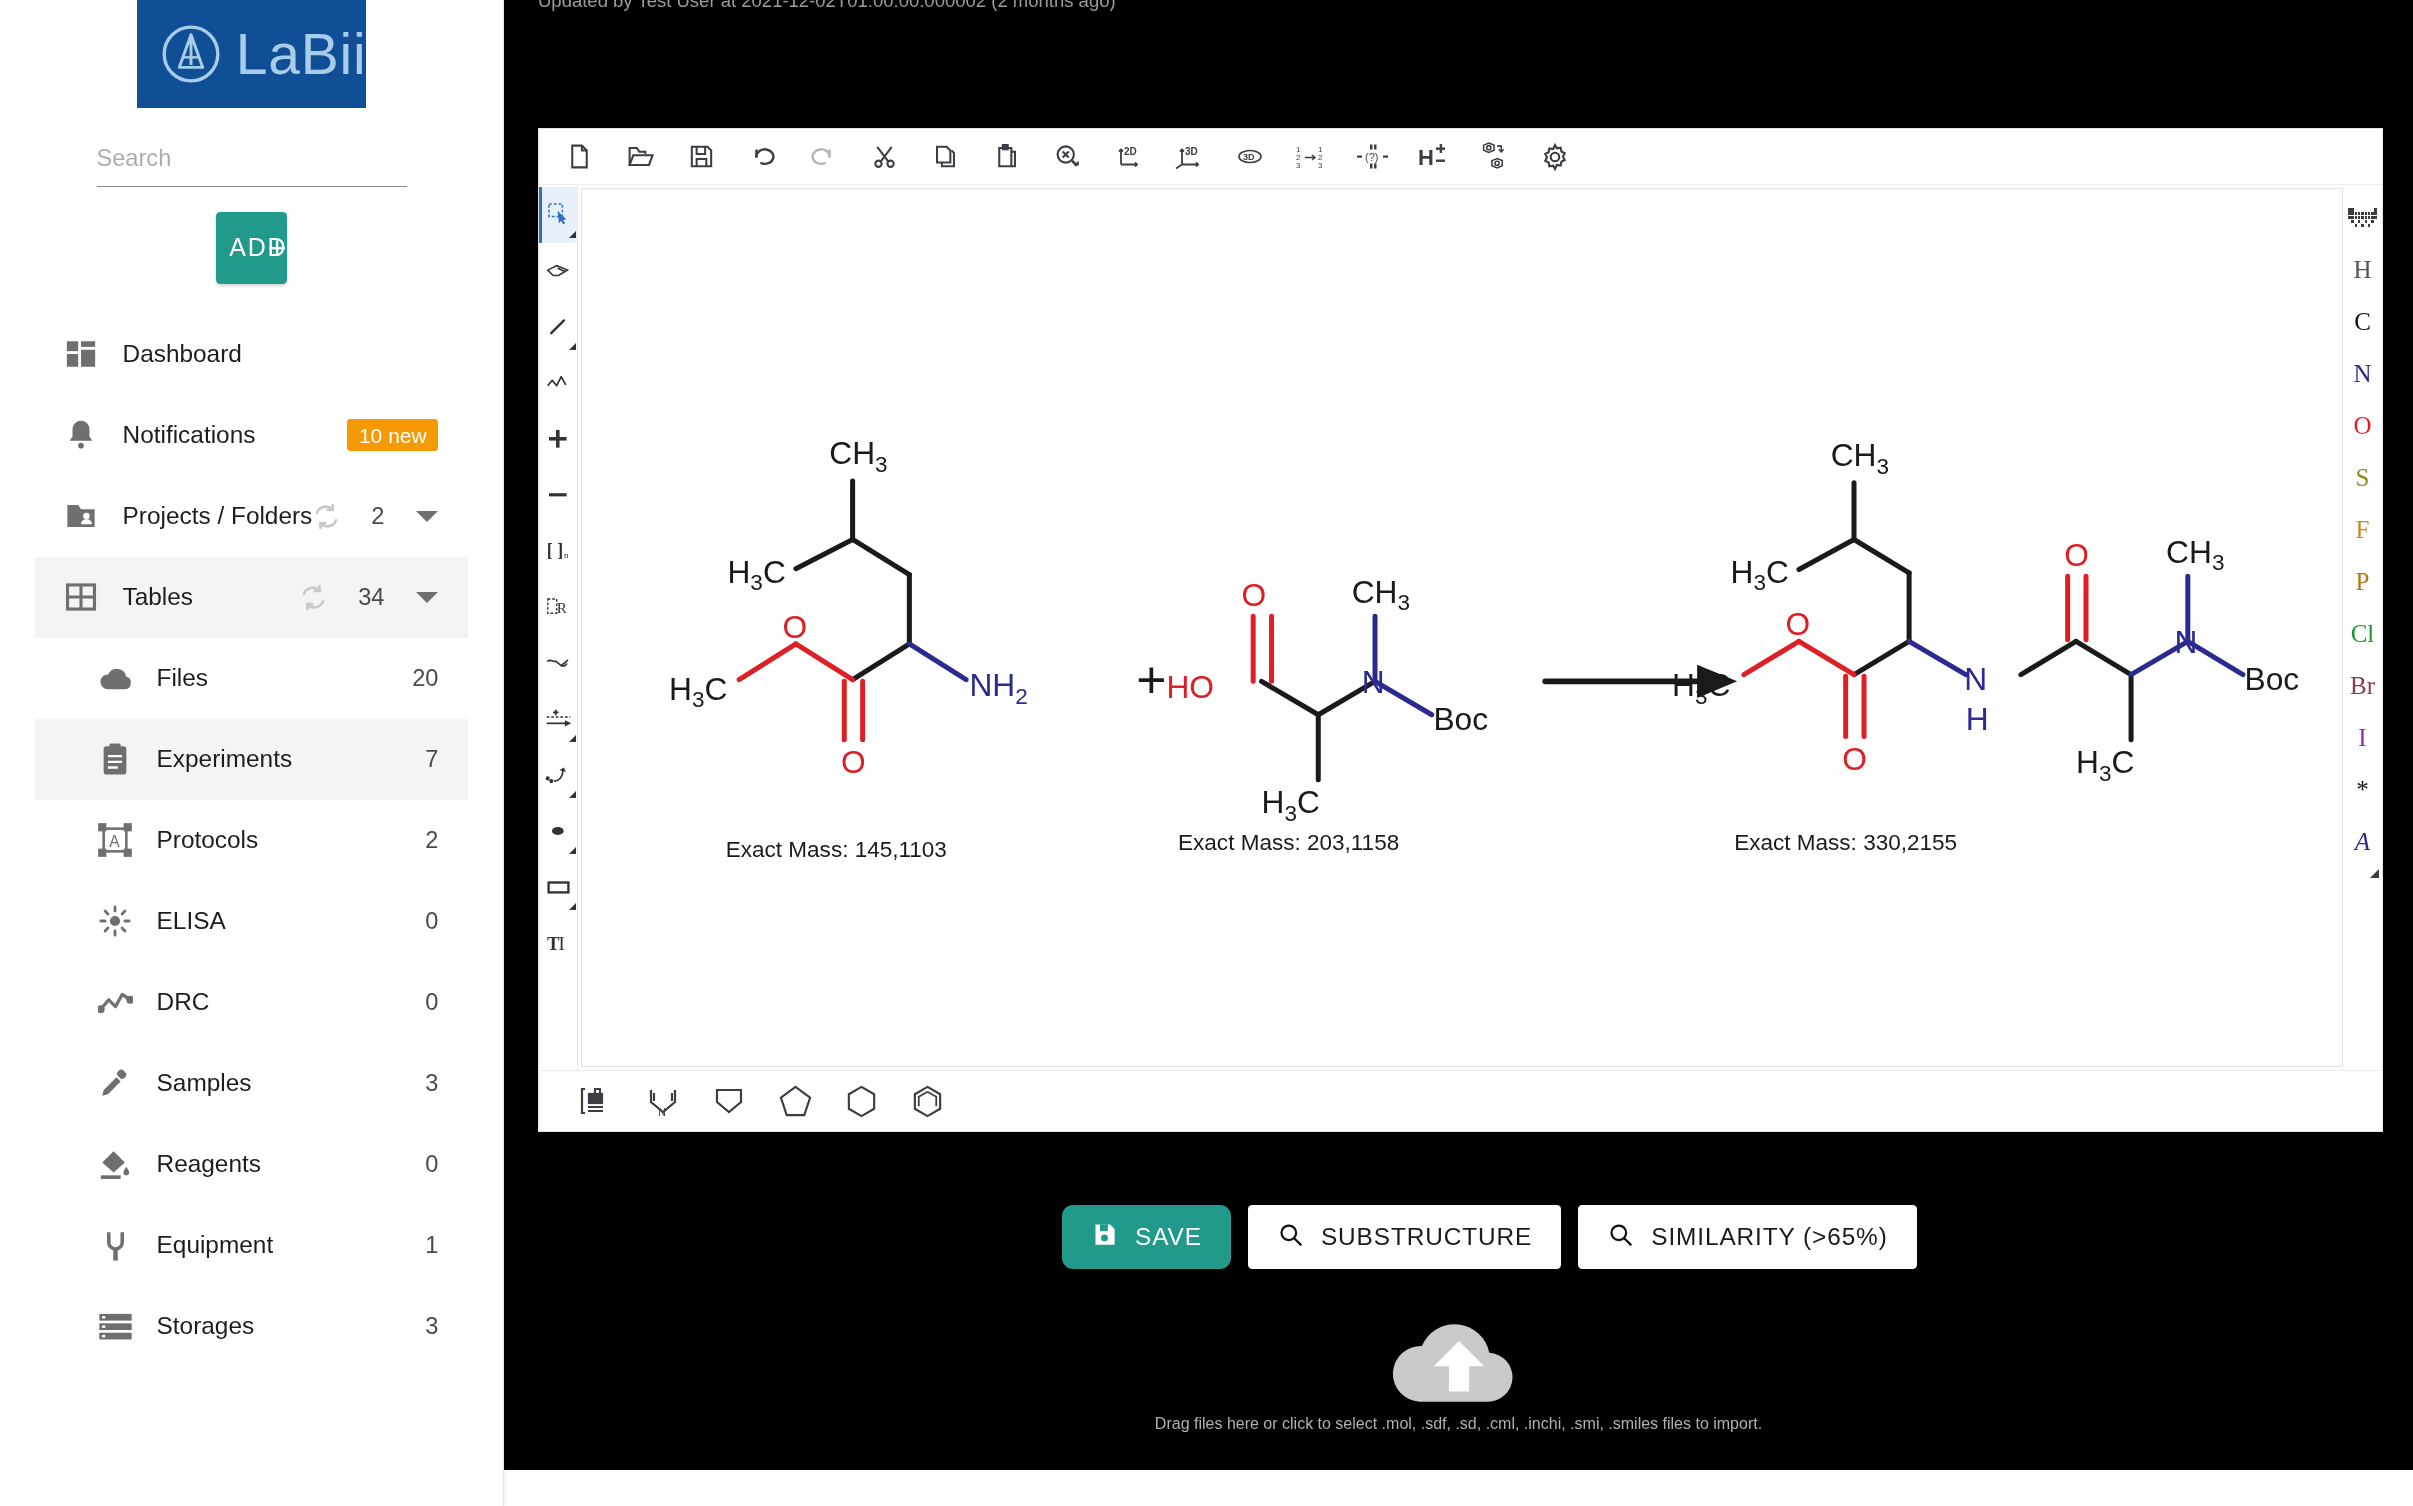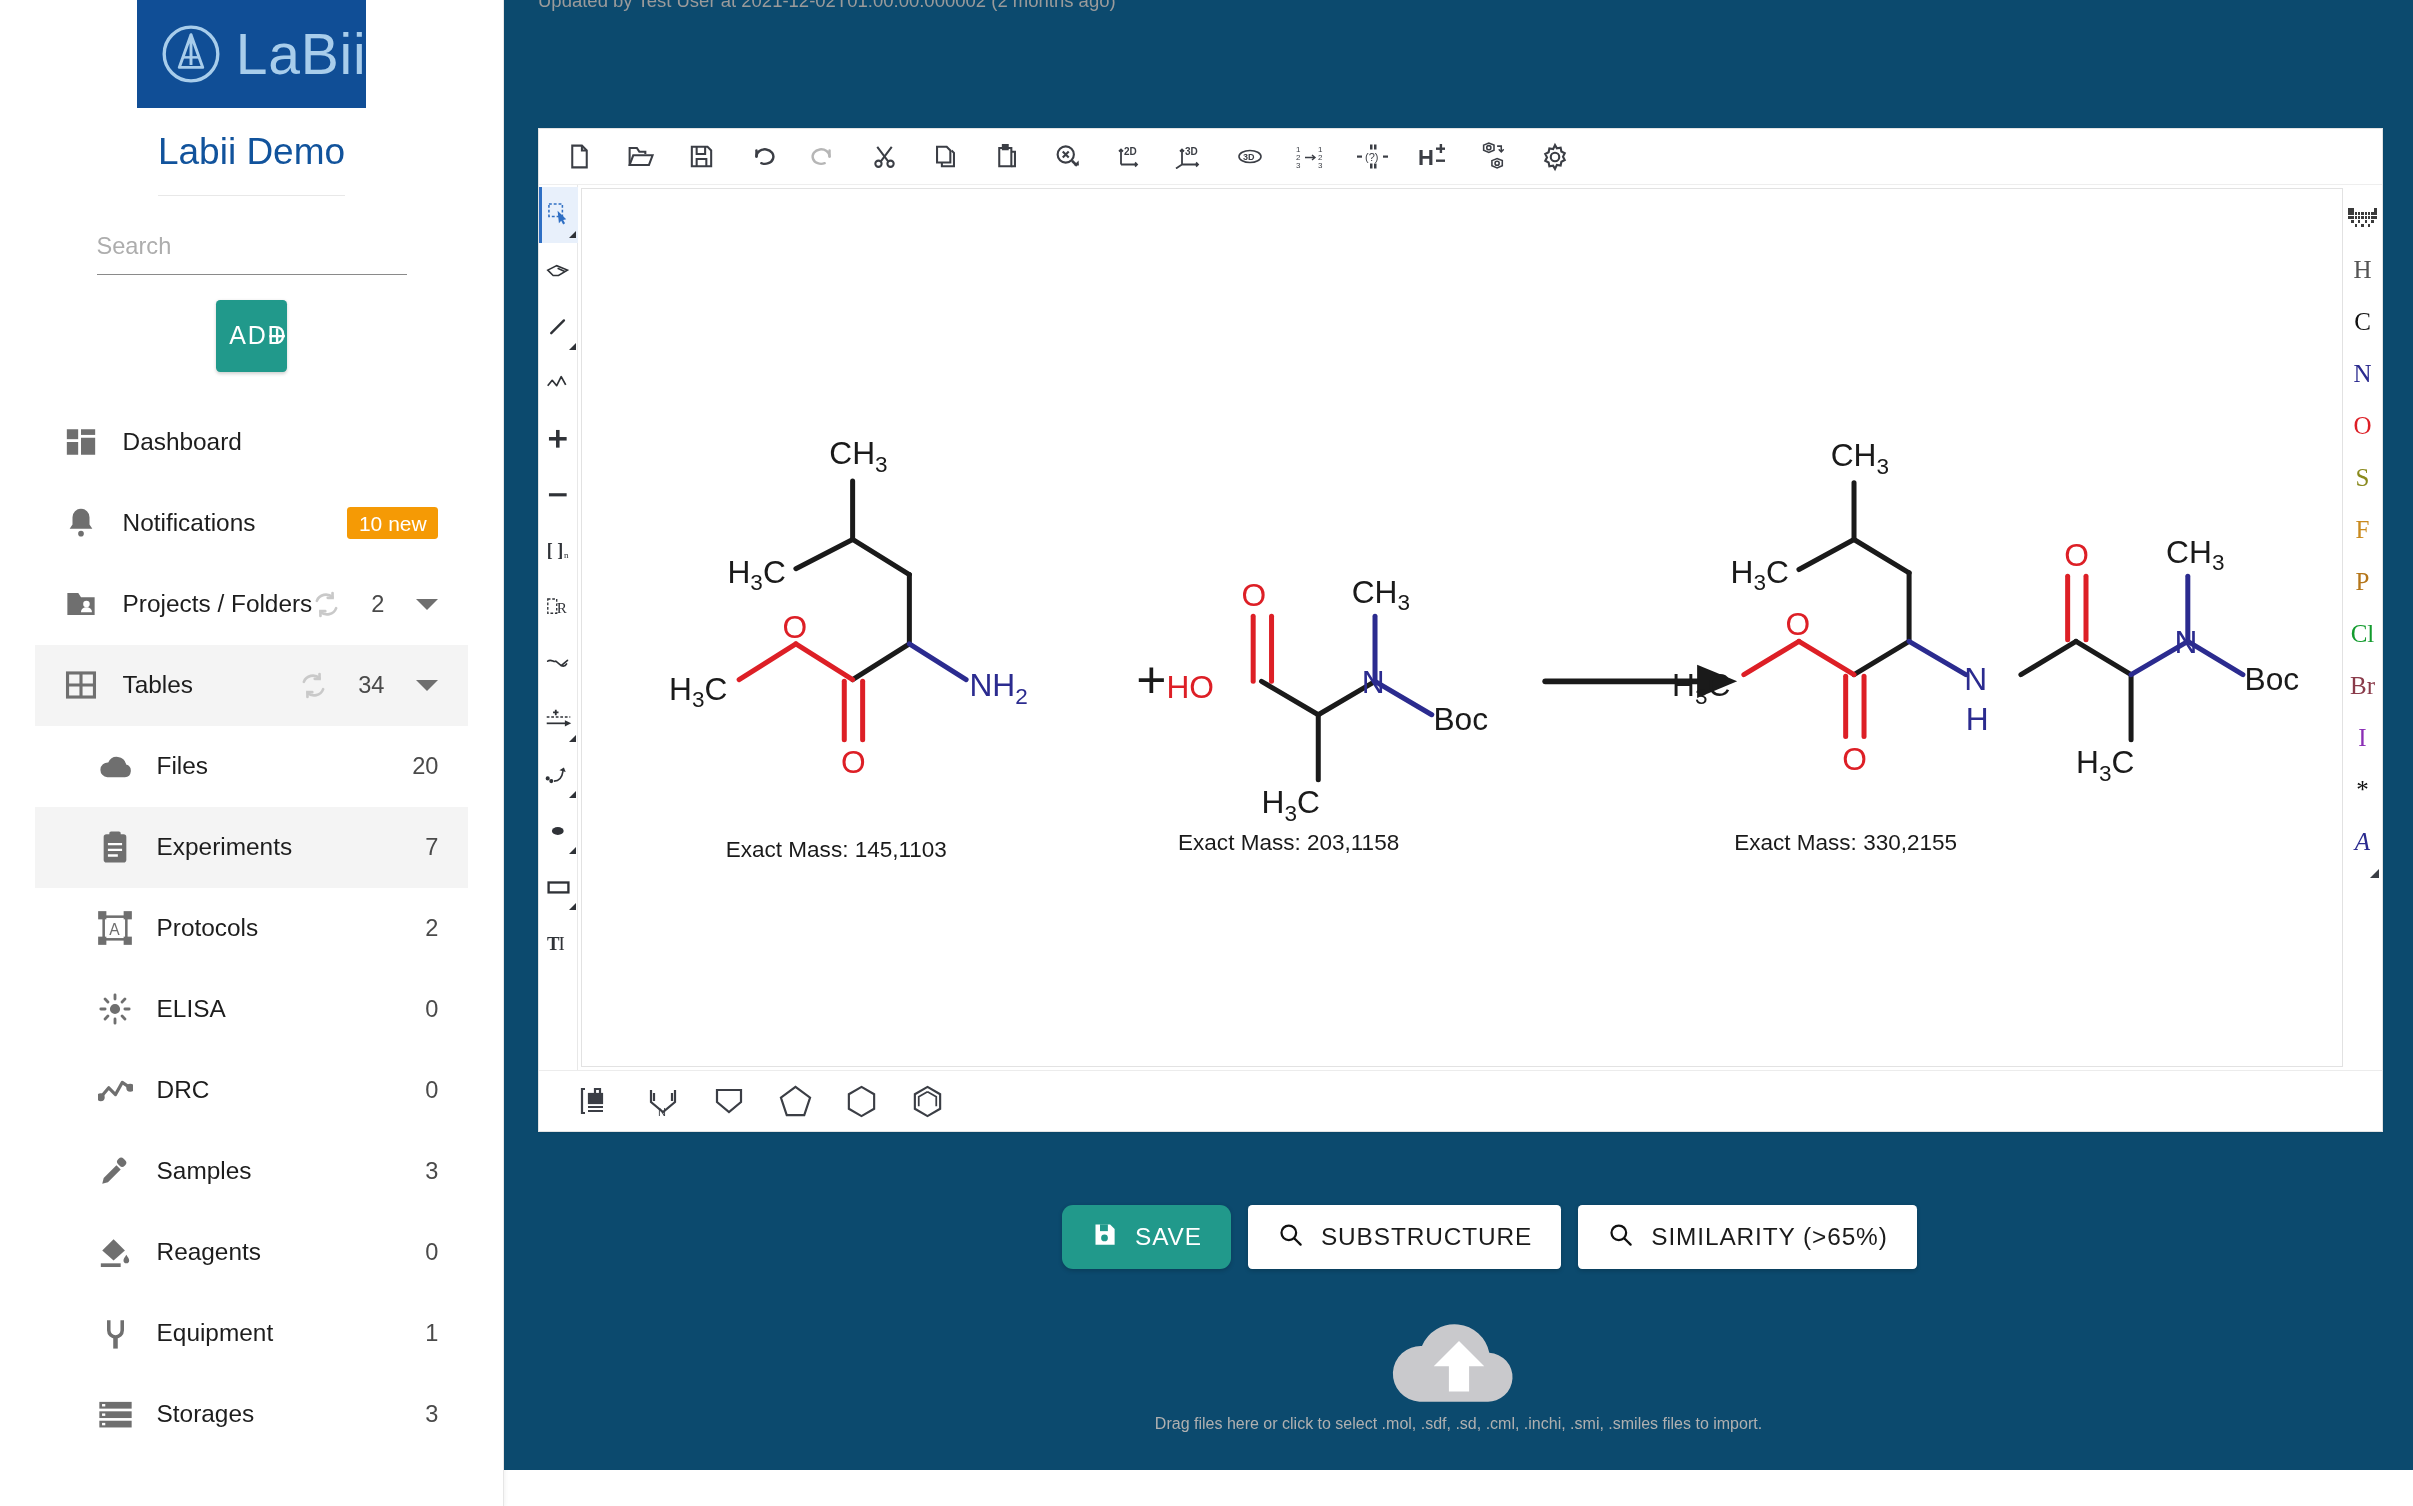--- a/index.html
+++ b/index.html
@@ -61,21 +61,21 @@
   .nav-count { font-size: 23.6px; color: #4a4a4a; margin-left: auto; }
   .nav-sync { width: 29px; height: 29px; margin-right: 30px; color: #c9c9c9; flex:0 0 29px;}
   .nav-caret { margin-left: 32px; width: 0; height: 0; border-left: 11px solid transparent;
      border-right: 11px solid transparent; border-top: 11.8px solid #6f6f6f; }
   .badge-new {
     background: #f59a05; color: #fff; font-size: 21px; border-radius: 3.4px;
     padding: 5.9px 11.8px; margin-left: auto; line-height: 1;
   }
 
   
-  .main { flex: 1 1 auto; height: 1470px; background: #0c4a6e; position: relative; overflow: hidden; }
+  .main { flex: 1 1 auto; height: 1470px; background: #000000; position: relative; overflow: hidden; }
   .updated-line {
     position: absolute; top: -10px; left: 34px; font-size: 18.5px; color: #9b9b9b;
     white-space: nowrap;
   }
   .section-header {
     position: absolute; top: 9.3px; left: 18.5px; right: 0; height: 62px;
     background: #f4f4f4; border-top: 0.8px solid #e0e0e0; border-bottom: 0.8px solid #e0e0e0;
     display: flex; align-items: center; padding: 0 30px 0 22px;
   }
   .drag-dots { width: 18.5px; height: 29px; display: flex; flex-wrap: wrap; gap: 5px;
@@ -164,23 +164,20 @@
       <span class="brand-logo">
         <svg viewBox="0 0 74 74" width="62" height="62">
           <circle cx="37" cy="37" r="32" fill="none" stroke="#a8cdeb" stroke-width="4"></circle>
           <path d="M37 13 L37 50 M23 53 L37 14 L51 53 Z" fill="none" stroke="#a8cdeb" stroke-width="3.5" stroke-linejoin="round"></path>
           <path d="M28 41 L46 41" stroke="#a8cdeb" stroke-width="3"></path>
         </svg>
       </span>
       <span class="brand-word">LaBii</span>
     </div>
 
-    <div class="workspace">
-      <span class="workspace-title">Labii Demo</span>
-    </div>
 
     <div class="search-wrap">
       <input class="search-input" type="text" placeholder="Search" style="">
     </div>
 
     <button class="add-btn">
       <span class="plus">+</span>
       <span class="lbl">ADD</span>
     </button>
 

